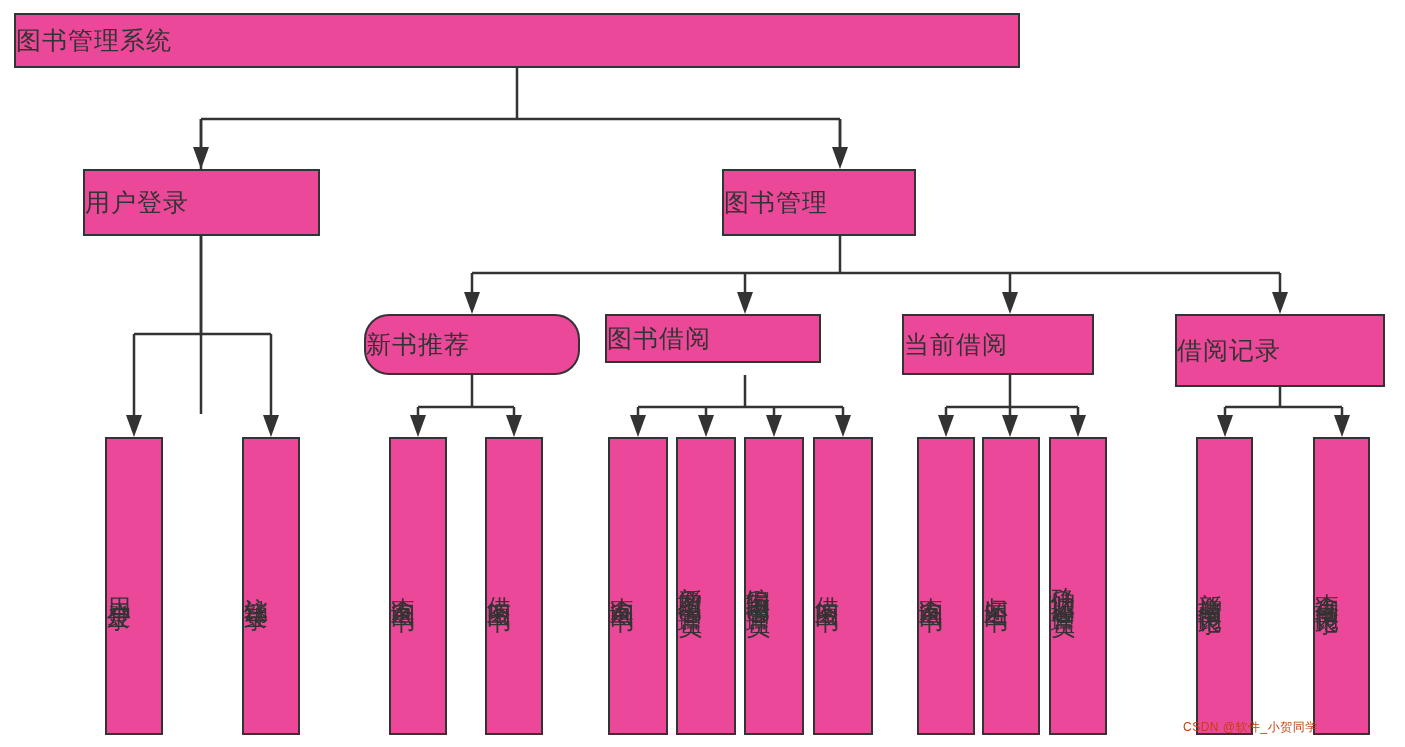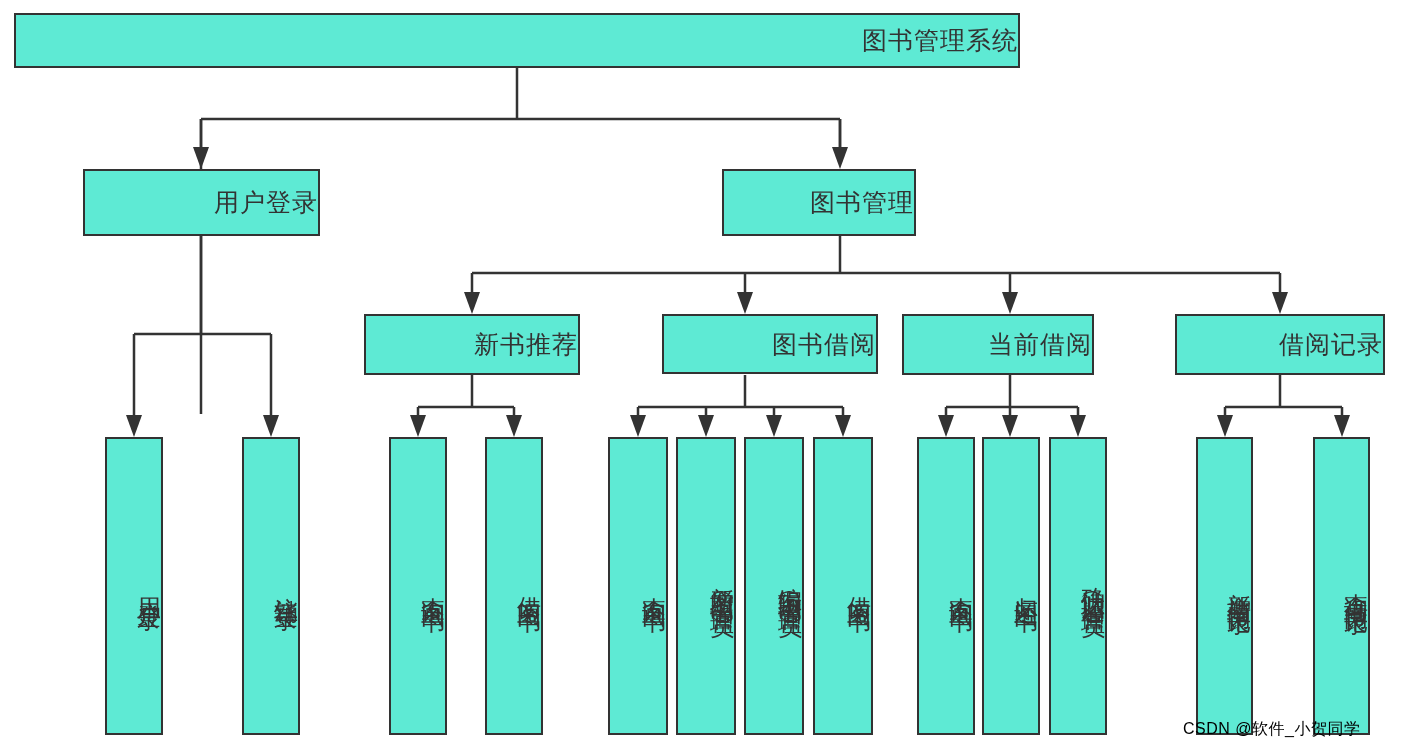--- a/index.html
+++ b/index.html
@@ -18,48 +18,48 @@
   .connectors {
     position: absolute;
     left: 0;
     top: 0;
     z-index: 1;
   }
   .node {
     position: absolute;
     box-sizing: border-box;
     border: 2.5px solid #333333;
-    background: #5eead4;
+    background: #ec4899;
     color: #333333;
     display: flex;
     align-items: center;
-    justify-content: flex-end;
+    justify-content: flex-start;
     z-index: 2;
   }
   .hnode {
     font-size: 25px;
     letter-spacing: 1px;
     white-space: nowrap;
   }
   .vnode {
     font-size: 24px;
   }
   .vtext {
     writing-mode: vertical-rl;
     text-orientation: mixed;
     letter-spacing: 4px;
     line-height: 1;
   }
   .watermark {
     position: absolute;
     left: 1183px;
     top: 719px;
-    font-size: 16px;
+    font-size: 12px;
     letter-spacing: 0.5px;
-    color: #000000;
+    color: #c2410c;
     white-space: nowrap;
     z-index: 3;
   }
 </style>
 </head>
 <body>
 
 <div class="canvas">
 
   <svg class="connectors" width="1405" height="747" viewBox="0 0 1405 747">
@@ -114,30 +114,30 @@
     <span>图书管理系统</span>
   </div>
 
   <div class="node hnode" style="left:83px; top:169px; width:237px; height:67px;">
     <span>用户登录</span>
   </div>
   <div class="node hnode" style="left:722px; top:169px; width:194px; height:67px;">
     <span>图书管理</span>
   </div>
 
-  <div class="node hnode" style="left:364px; top:314px; width:216px; height:61px;">
+  <div class="node hnode" style="left:364px; top:314px; width:216px; height:61px;border-radius:25px;">
     <span>新书推荐</span>
   </div>
-  <div class="node hnode" style="left:662px; top:314px; width:216px; height:60px;">
+  <div class="node hnode" style="left:605px; top:314px; width:216px; height:49px;">
     <span>图书借阅</span>
   </div>
   <div class="node hnode" style="left:902px; top:314px; width:192px; height:61px;">
     <span>当前借阅</span>
   </div>
-  <div class="node hnode" style="left:1175px; top:314px; width:210px; height:61px;">
+  <div class="node hnode" style="left:1175px; top:314px; width:210px; height:73px;">
     <span>借阅记录</span>
   </div>
 
   <div class="node vnode" style="left:105px; top:437px; width:58px; height:298px;">
     <span class="vtext">用户登录</span>
   </div>
   <div class="node vnode" style="left:242px; top:437px; width:58px; height:298px;">
     <span class="vtext">注销登录</span>
   </div>
 

